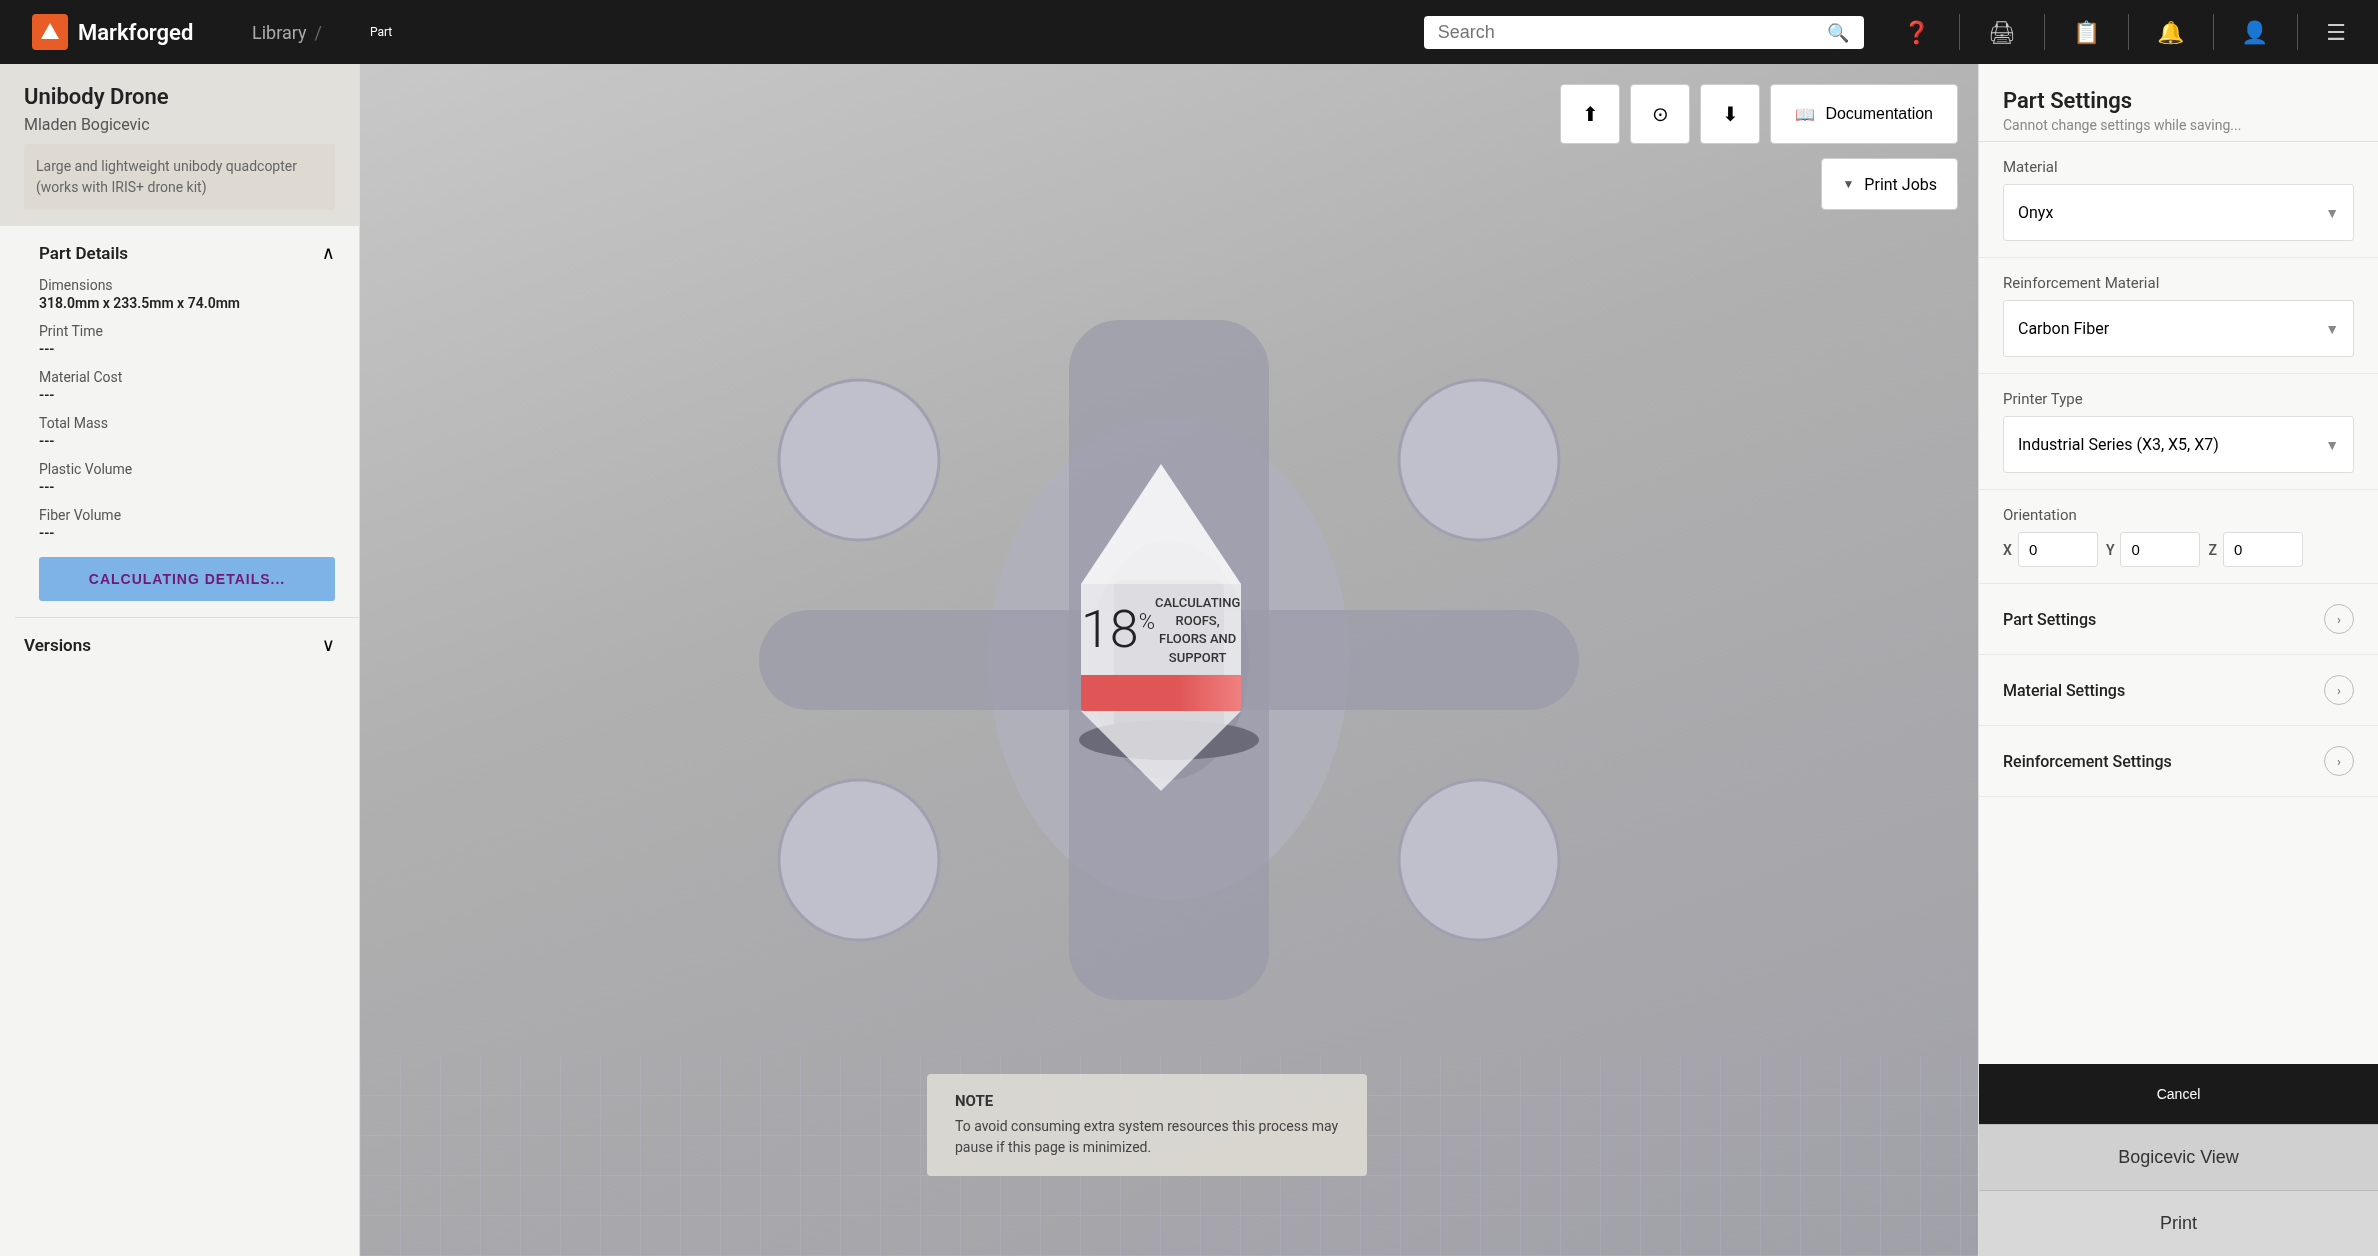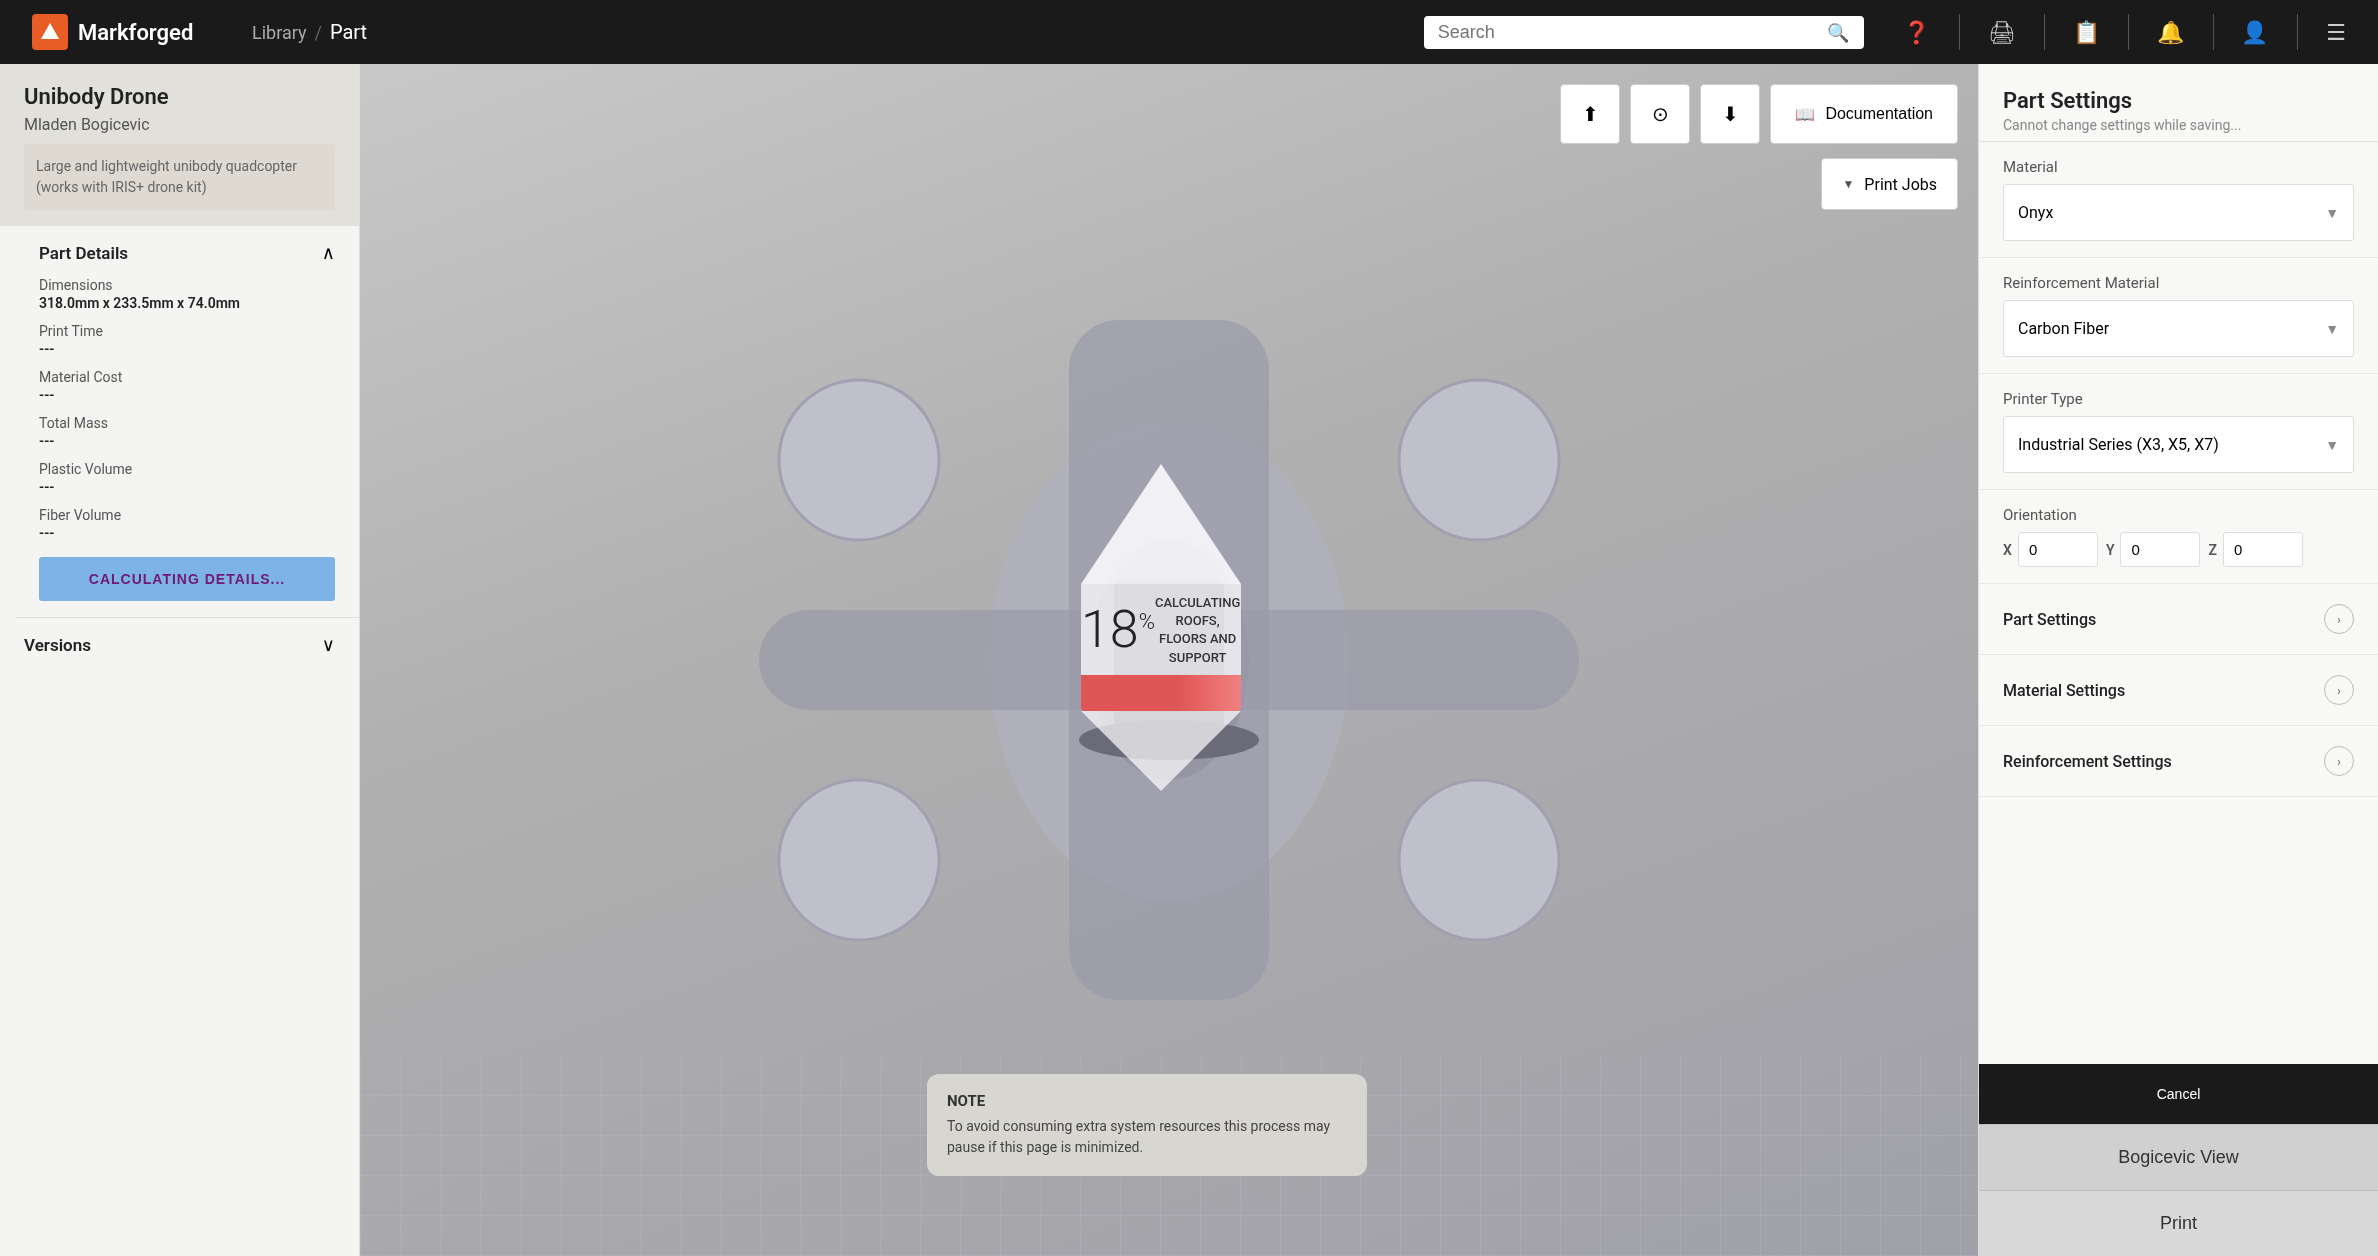--- a/index.html
+++ b/index.html
@@ -134,22 +134,22 @@
     .progress-bar-area {
       width: 160px; height: 36px;
       background: linear-gradient(to right, #e05555 60%, #f08080 100%);
       border-radius: 0 0 4px 4px;
     }
 
     
     .note-box {
       position: absolute; bottom: 80px; left: 50%;
       transform: translateX(-55%);
-      background: rgba(220,218,210,0.92); border-radius: 12px;
-      padding: 18px 20px; max-width: 440px; z-index: 15;
+      background: rgba(220,218,210,0.92); border-radius: 4px;
+      padding: 18px 28px; max-width: 440px; z-index: 15;
     }
     .note-title { font-size: 15px; font-weight: 700; color: #333; margin-bottom: 6px; }
     .note-text { font-size: 14px; color: #444; line-height: 1.5; }
 
     
     .right-sidebar {
       width: 400px; min-width: 400px;
       background: #f8f8f6; border-left: 1px solid #ddd;
       display: flex; flex-direction: column; overflow-y: auto;
     }
@@ -230,21 +230,21 @@
     <div class="logo-icon">
       <svg width="22" height="22" viewBox="0 0 22 22" fill="none">
         <polygon points="11,2 20,18 2,18" fill="white"></polygon>
       </svg>
     </div>
     <span class="logo-text">Markforged</span>
   </div>
   <div class="breadcrumb">
     <span style="color:#aaa;cursor:pointer;font-size:18px;">Library</span>
     <span style="color:#666;font-size:18px;">/</span>
-    <span style="color:#fff;font-size:20px;">Part</span>
+    <span style="color:#fff;font-size:12px;margin-left:40px;">Part</span>
   </div>
   <div class="topbar-spacer"></div>
   <div class="search-box">
     <input type="text" style="font-size: 18px;" placeholder="Search">
     <span class="search-icon">🔍</span>
   </div>
   <div class="topbar-icons">
     <span class="topbar-icon">❓</span>
     <div class="topbar-divider"></div>
     <span class="topbar-icon">🖨</span>

